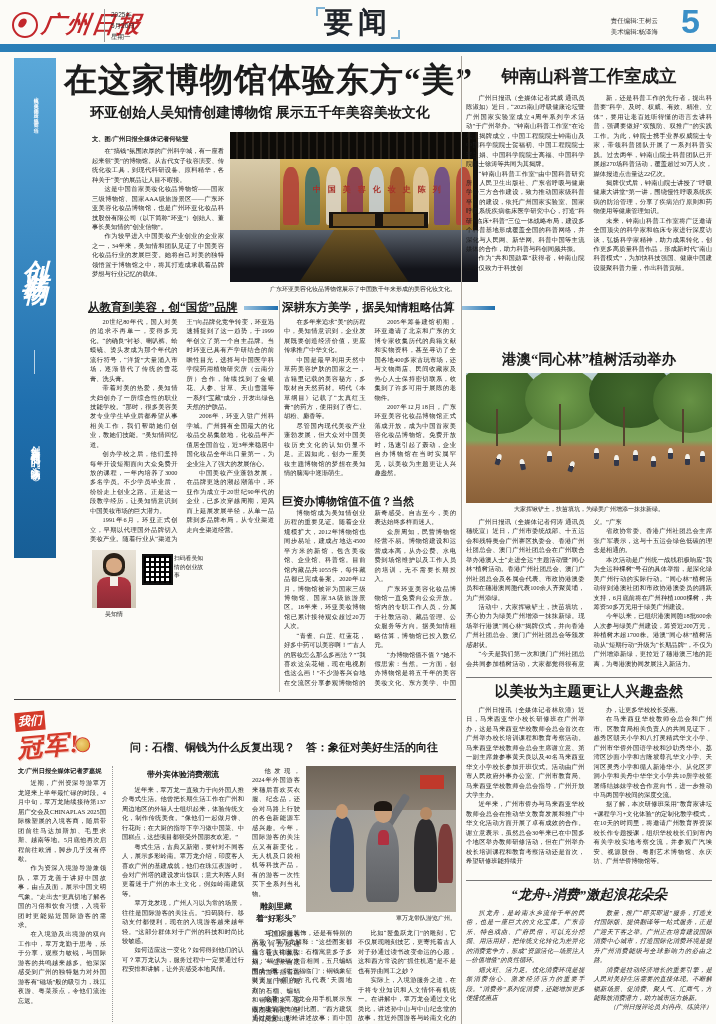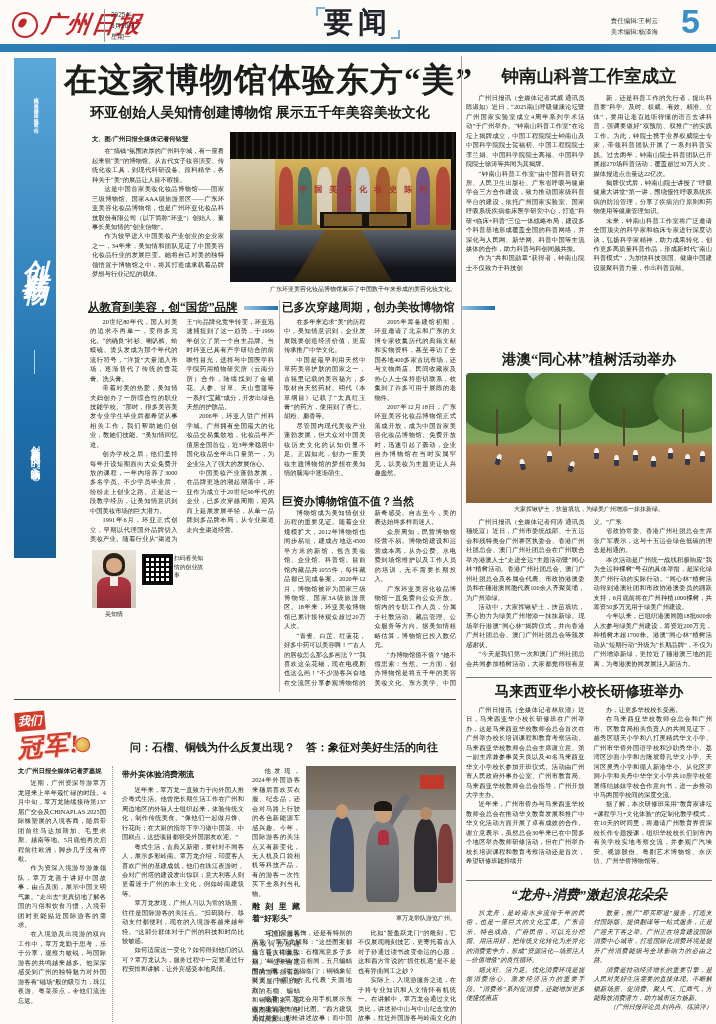--- a/index.html
+++ b/index.html
@@ -35,21 +35,21 @@
   .banner-title{font-size:25px;font-weight:900;font-style:italic;letter-spacing:7px;height:170px;margin-top:14px !important;}
   .banner-dash{font-size:12px;height:30px;margin-top:8px !important;letter-spacing:0;}
   .banner-sub{font-size:9.5px;font-weight:700;letter-spacing:2px;height:160px;margin-top:4px !important;}
 
   
   .lead-head{left:64px;top:58px;width:392px;text-align:left;font-size:33px;font-weight:900;letter-spacing:1px;white-space:nowrap;}
   .lead-sub{left:64px;top:104px;width:392px;text-align:center;font-size:14px;font-weight:700;color:#1b1b1b;}
   .lead-intro{left:92px;top:134px;width:132px;height:154px;}
   .lead-byline{font-size:6.3px;margin-bottom:3px;font-weight:700;}
   .photo{position:absolute;overflow:hidden;}
-  .museum{left:230px;top:132px;width:226px;height:150px;background:#14110d;}
+  .museum{left:230px;top:132px;width:226px;height:150px;background:#14110d;padding-left:22px;}
   .mz-ceiling{position:absolute;top:0;left:0;right:0;height:19%;background:repeating-linear-gradient(90deg,#0d0b08 0 6px,#262019 6px 8px);}
   .mz-wall-left{position:absolute;top:18%;left:0;width:20%;height:47%;background:linear-gradient(#d9cba9,#b3a27f);}
   .mz-disc{position:absolute;top:26%;left:20%;width:25px;height:25px;border-radius:50%;background:radial-gradient(circle at 40% 40%,#e5bb42,#b0851d);}
   .mz-mural{position:absolute;top:18%;left:20%;right:2%;height:47%;background:linear-gradient(180deg,#d8b45e,#b28d3d 60%,#93702a);}
   .mz-mural .fig{position:absolute;bottom:6%;width:8%;height:82%;border-radius:45% 45% 12% 12% / 28% 28% 6% 6%;opacity:.9;}
   .mz-title{position:absolute;top:36%;left:10%;right:6%;color:#a8322a;font-size:8px;font-weight:700;letter-spacing:7px;text-align:center;white-space:nowrap;overflow:hidden;}
   .mz-bench{position:absolute;left:40%;right:20%;top:53%;height:11%;background:#17130f;}
   .mz-bench i{position:absolute;top:15%;width:42%;height:70%;background:#7a5a28;}
   .mz-floor{position:absolute;top:65%;bottom:0;left:0;right:0;background:linear-gradient(#59616c,#13141a 75%);}
   .mz-runner{position:absolute;left:28%;right:28%;top:0;bottom:0;background:linear-gradient(#6f5626,#2c2310);clip-path:polygon(32% 0,68% 0,100% 100%,0 100%);}
@@ -84,21 +84,21 @@
 
   
   .stamp{left:16px;top:703px;width:94px;height:58px;transform:rotate(-5deg);font-style:italic;}
   .stamp-we{display:inline-block;background:#d43a2a;color:#fff;font-weight:900;font-size:12px;padding:1px 3px;vertical-align:top;margin-top:6px;}
   .stamp-champ{display:inline-block;color:#d43a2a;font-weight:900;font-size:25px;letter-spacing:1px;text-shadow:1px 1px 0 #f3c9bf;}
   .stamp-medal{position:absolute;left:58px;top:36px;width:13px;height:13px;border-radius:50%;background:radial-gradient(circle at 40% 40%,#f0d27a,#d49a2a);border:1.5px solid #d43a2a;}
   .feat-head{left:110px;top:700px;width:348px;text-align:center;font-size:21px;font-weight:900;white-space:nowrap;}
   .feat-sub{left:110px;top:740px;width:348px;text-align:center;font-size:11px;font-weight:700;}
   .feat-col1{left:18px;top:766px;width:88px;height:256px;border-right:1px dotted #999;padding-right:6px;}
   .feat-col2{left:122px;top:766px;width:122px;height:256px;}
-  .sub-head{font-weight:900;font-size:8px;margin:3px 0 4px;text-indent:0;}
+  .sub-head{text-align:center;font-weight:900;font-size:8px;margin:3px 0 4px;text-indent:0;}
   .feat-col3{left:252px;top:766px;width:48px;height:258px;}
   .street{left:306px;top:766px;width:150px;height:146px;background:linear-gradient(160deg,#90959d,#aaa59b 45%,#b6afa2);}
   .st-build{position:absolute;top:0;left:0;right:0;height:30%;background:linear-gradient(#6e6458,#8a7f72);}
   .st-sign{position:absolute;top:6%;right:8%;width:16%;height:10%;background:#c0392b;}
   .st-p{position:absolute;border-radius:40% 40% 10% 10%;}
   .st-man-body{left:40%;top:38%;width:22%;height:55%;background:linear-gradient(#7d7f83,#5e6064);}
   .st-man-head{left:46%;top:26%;width:11%;height:13%;background:#caa07c;border-radius:50%;}
   .st-man-hair{left:45.5%;top:24%;width:12%;height:7%;background:#1d1712;border-radius:50% 50% 0 0;}
   .st-man-arm{left:58%;top:18%;width:5%;height:26%;background:#6e7074;transform:rotate(32deg);border-radius:3px;}
   .st-badge{left:48%;top:44%;width:7%;height:10%;background:#b03040;}
@@ -195,21 +195,21 @@
       <i style="left:4%;"></i>
         <i style="right:4%;"></i>
     </div>
     <div class="mz-floor">
       <div class="mz-runner"></div>
     </div>
   </div>
   <div class="abs lead-cap">广东环亚美容化妆品博物馆展示了中国数千年来形成的美容化妆文化。</div>
 
   <div class="abs sect-head s1-head">从教育到美容，创“国货”品牌</div>
-  <div class="abs sect-head s2-head">已多次穿越周期，创办美妆博物馆</div>
+  <div class="abs sect-head s2-head">深耕东方美学，据吴知情粗略估算</div>
   <div class="abs vr-mid"></div>
 
   <div class="abs s1-body body-txt cols2">
     <p class="jp">20世纪80年代，国人对美的追求不再单一，变得多元化。“的确良”衬衫、喇叭裤、蛤蟆镜、烫头发成为那个年代的流行符号，“洋货”大量涌入市场，逐渐替代了传统的雪花膏、洗头膏。</p>
     <p class="jp">带着对美的热爱，吴知情夫妇创办了一所综合性的职业技能学校。“那时，很多美容美发专业学生毕业后都希望从事相关工作，我们帮助她们创业，教她们技能。”吴知情回忆道。</p>
     <p class="jp">创办学校之后，他们坚持每年开设短期面向大众免费开放的课程，一年内培养了3000多名学员。不少学员毕业后，纷纷走上创业之路。正是这一段教学经历，让吴知情意识到中国美妆市场的巨大潜力。</p>
     <p class="jp">1991年6月，环亚正式创立，早期以代理国外品牌切入美妆产业。随着行业从“渠道为王”向品牌化竞争转变，环亚迅速捕捉到了这一趋势，于1999年创立了第一个自主品牌。当时环亚已具有产学研结合的前瞻性目光，选择与中国医学科学院药用植物研究所（云南分所）合作，陆续找到了金银花、人参、甘草、天山雪莲等一系列“宝藏”成分，开发出绿色天然的护肤品。</p>
     <p class="jp">2006年，环亚入驻广州科学城。广州拥有全国最大的化妆品交易集散地，化妆品年产值居全国首位，近3年来稳居中国化妆品全年出口量第一，为企业注入了强大的发展信心。</p>
     <p class="jp">中国美妆产业蓬勃发展，在品牌更迭的潮起潮落中，环亚作为成立于20世纪90年代的企业，已多次穿越周期，迎风而上延展发展半径，从单一品牌到多品牌布局，从专业渠道走向全渠道经营。</p>
   </div>
@@ -335,21 +335,21 @@
   <div class="abs a2-body body-txt cols2">
     <p class="jp">广州日报讯（全媒体记者何涛 通讯员穗统宣）近日，广州市委统战部、十五运会和残特奥会广州赛区执委会、香港广州社团总会、澳门广州社团总会在广州联合举办港澳人士“走进全运”主题活动暨“同心林”植树活动。香港广州社团总会、澳门广州社团总会及各属会代表、市政协港澳委员和在穗港澳同胞代表100余人齐聚黄埔，为广州添绿。</p>
     <p class="jp">活动中，大家挥锹铲土，扶苗填坑，齐心协力为绿美广州增添一抹抹新绿。现场举行港澳“同心林”揭牌仪式，并向香港广州社团总会、澳门广州社团总会等颁发感谢状。</p>
     <p class="jp">“今天是我们第一次和澳门广州社团总会共同参加植树活动，大家都觉得很有意义。”广东</p>
     <p class="jp">省政协常委、香港广州社团总会主席张广军表示，这与十五运会绿色低碳的理念是相通的。</p>
     <p class="jp">本次活动是广州统一战线积极响应“我为全运种棵树”号召的具体举措，是深化绿美广州行动的实际行动。“同心林”植树活动得到港澳社团和市政协港澳委员的踊跃支持，6月底前将在广州种植1000棵树，共筹资50多万元用于绿美广州建设。</p>
     <p class="jp">今年以来，已组织港澳同胞18批600余人次参与绿美广州建设，筹资近200万元，种植树木超1700株。港澳“同心林”植树活动从“短期行动”升级为“长期品牌”，不仅为广州增添新绿，更拉近了穗港澳三地的距离，为粤港澳协同发展注入新活力。</p>
   </div>
 
   <div class="abs rule-r1"></div>
-  <div class="abs a3-head">马来西亚华小校长研修班举办</div>
+  <div class="abs a3-head">以美妆为主题更让人兴趣盎然</div>
   <div class="abs a3-body body-txt cols2">
     <p class="jp">广州日报讯（全媒体记者林欣潼）近日，马来西亚华小校长研修班在广州举办，这是马来西亚华校教师会总会首次在广州举办校长培训课程和教育考察活动。马来西亚华校教师会总会主席谢立意、第一副主席兼参事黄天良以及40名马来西亚华文小学校长参加开班仪式。活动由广州市人民政府外事办公室、广州市教育局、马来西亚华校教师会总会指导，广州开放大学主办。</p>
     <p class="jp">近年来，广州市侨办与马来西亚华校教师会总会在推动华文教育发展和推广中华文化活动方面开展了卓有成效的合作。谢立意表示，虽然总会30年来已在中国多个地区举办教师研修活动，但在广州举办校长培训课程和教育考察活动还是首次，希望研修班能持续开</p>
     <p class="jp">办，让更多华校校长受惠。</p>
     <p class="jp">在马来西亚华校教师会总会和广州市、区教育局相关负责人的共同见证下，越秀区朝天小学和八打灵精武华文小学、广州市华侨外国语学校和沙叻秀华小、荔湾区沙面小学和吉隆坡尊孔华文小学、天河区灵秀小学和循人新港华小、从化区罗洞小学和关丹中华华文小学共10所学校签署缔结姊妹学校合作意向书，进一步推动中马两国学校间的深度交流。</p>
     <p class="jp">据了解，本次研修班采用“教育家讲坛+课程学习+文化体验”的定制化教学模式，在10天的时间里，将邀请广州教育界资深校长作专题授课，组织华校校长们到市内有关学校实地考察交流，并参观广汽埃安、视源股份、粤剧艺术博物馆、永庆坊、广州华侨博物馆等。</p>
   </div>
 
   <div class="abs rule-r2"></div>
   <div class="abs a4-head">“龙舟+消费”激起浪花朵朵</div>

